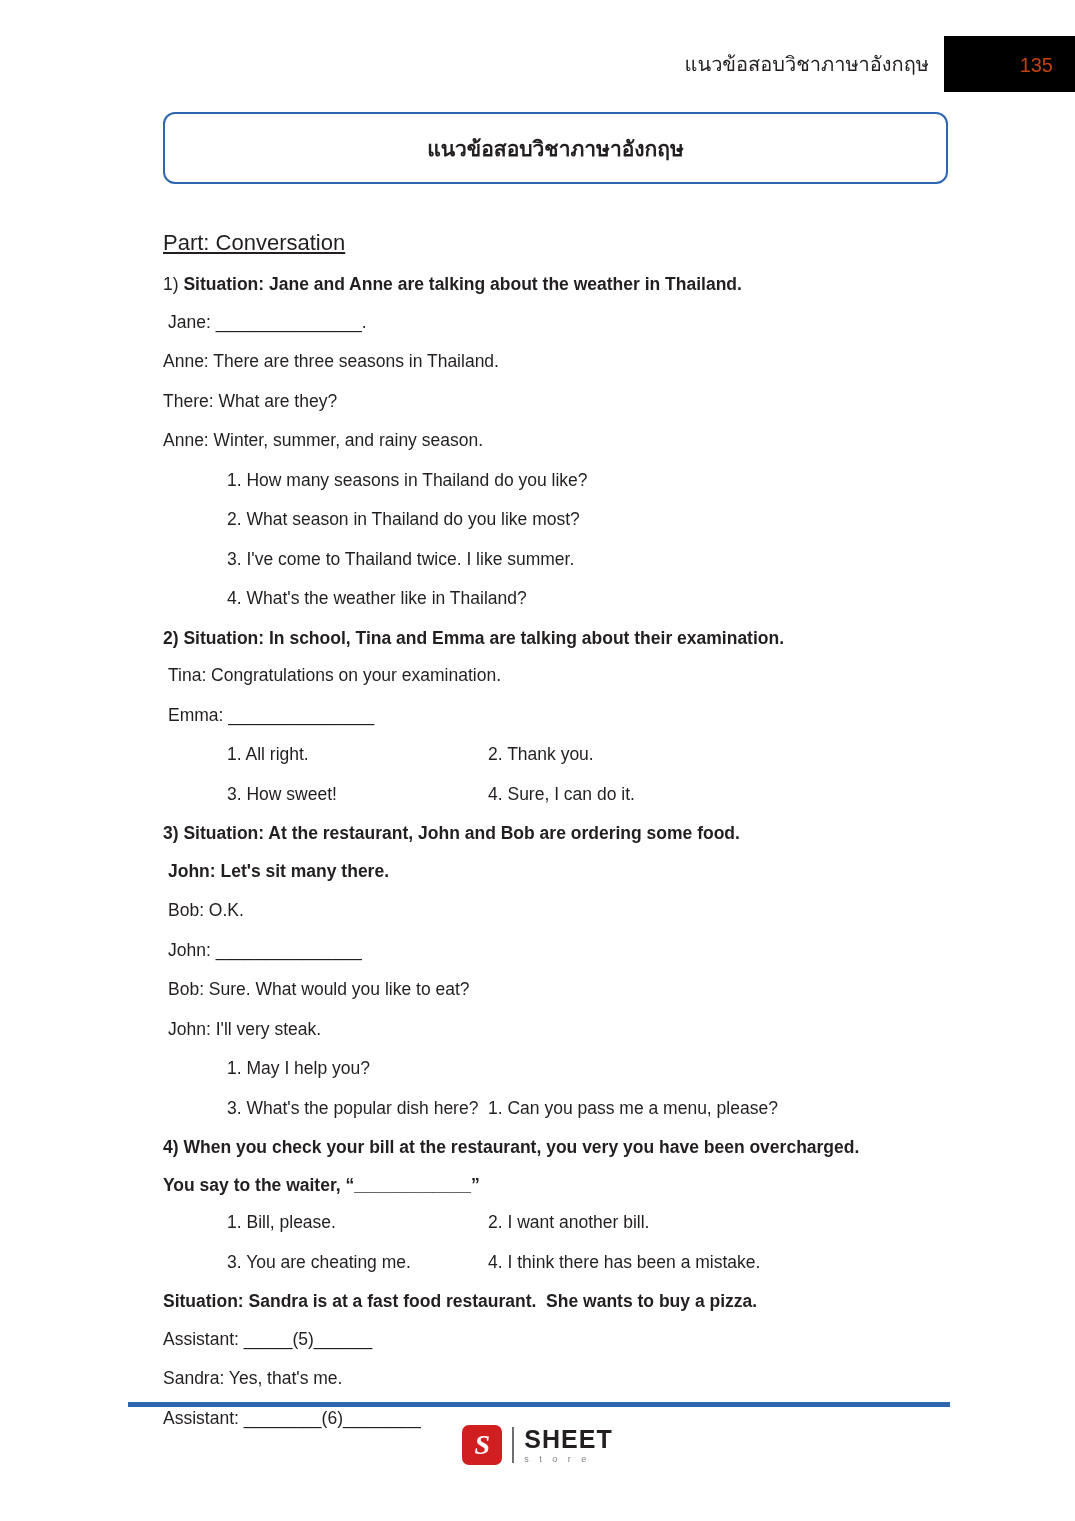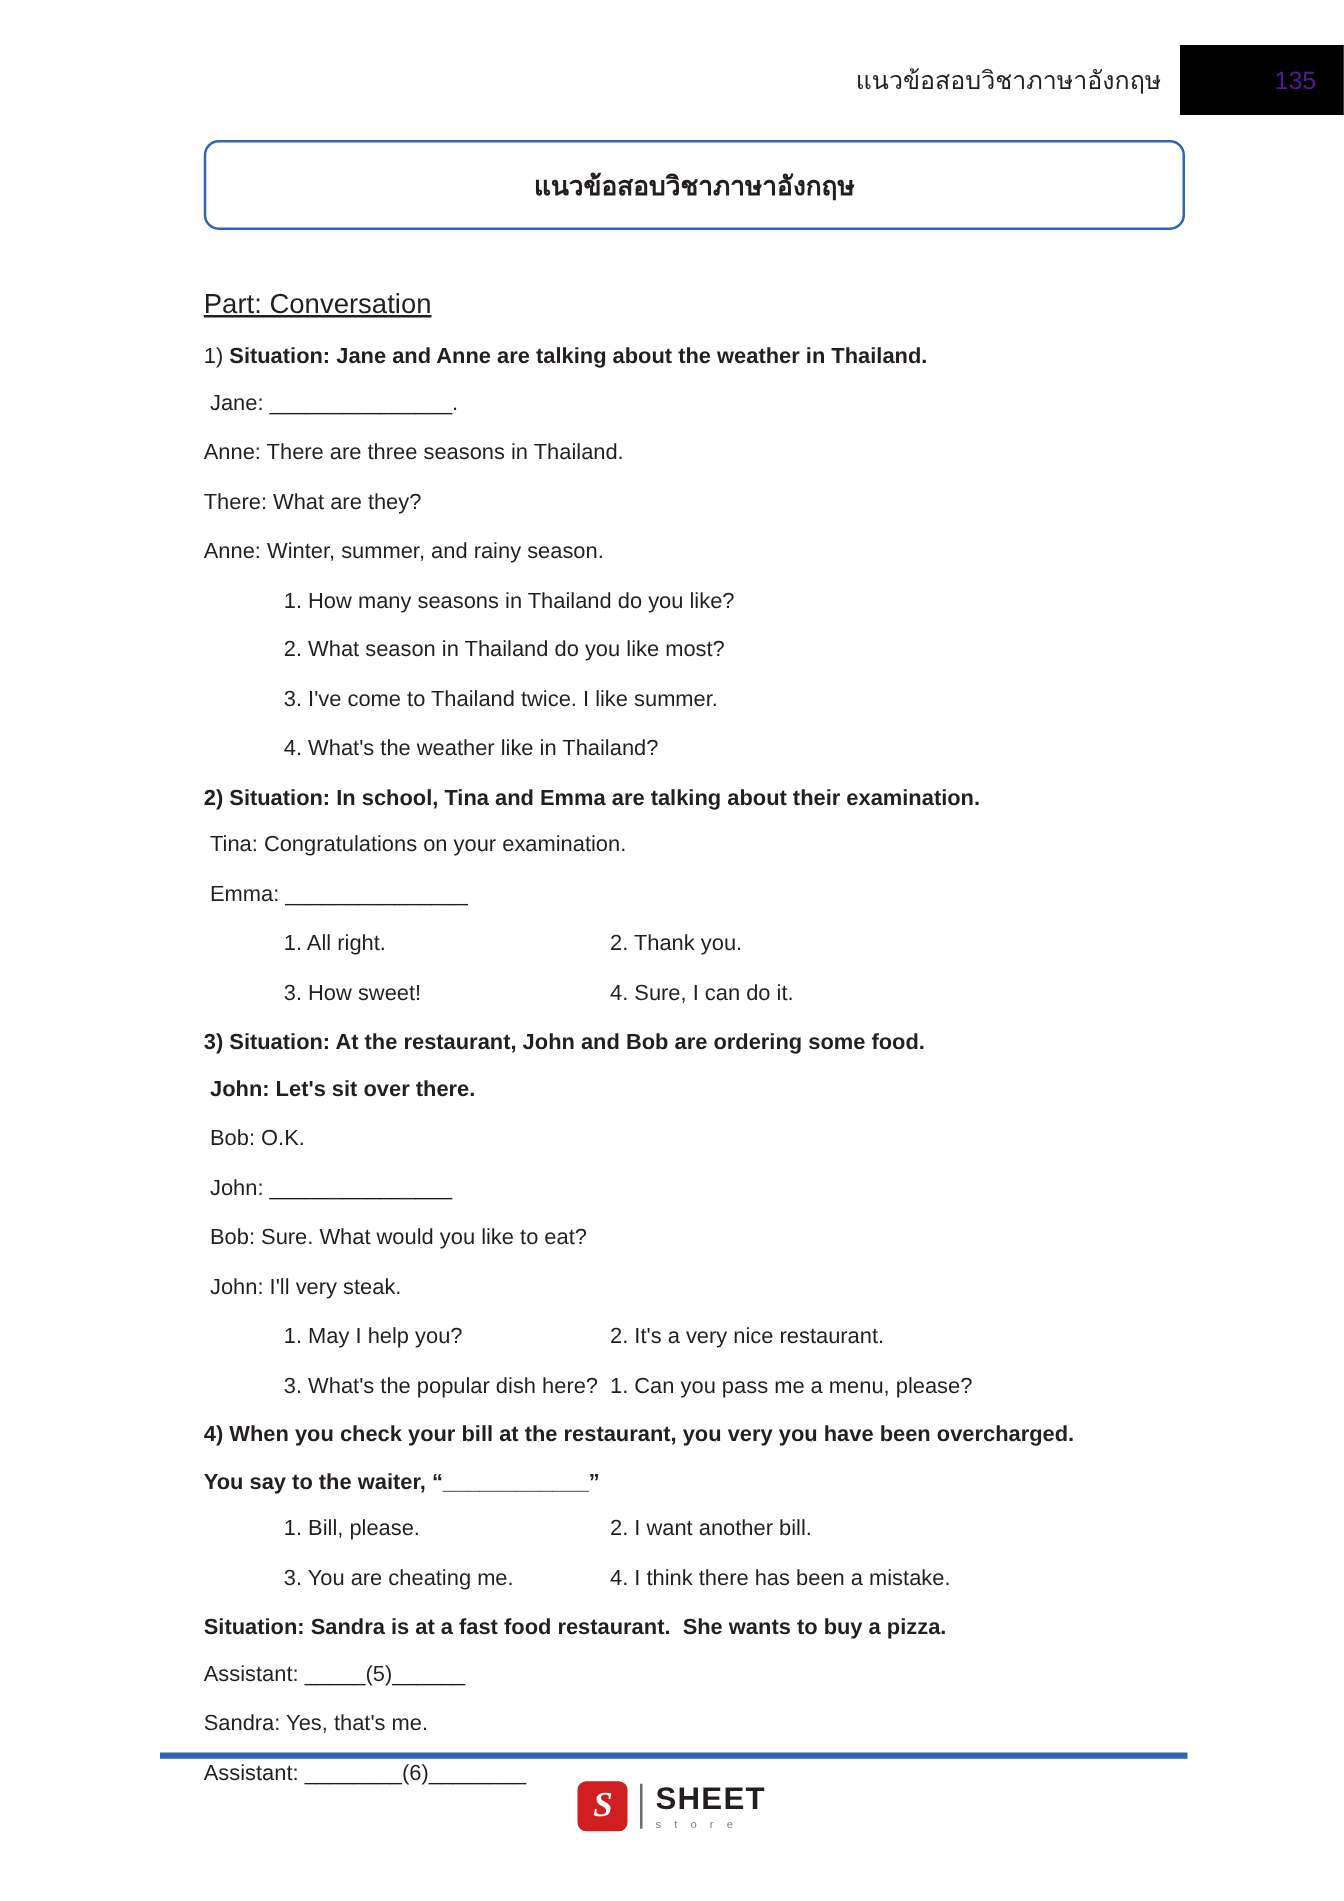--- a/index.html
+++ b/index.html
@@ -38,21 +38,21 @@
     top: 36px;
     width: 131px;
     height: 56px;
     background: #000000;
   }
   .page-number {
     position: absolute;
     right: 22px;
     top: 54px;
     font-size: 20px;
-    color: #4c1d95;
+    color: #c2410c;
     text-align: left;
   }
 
   
   .title-box {
     position: absolute;
     left: 163px;
     top: 112px;
     width: 785px;
     height: 72px;
@@ -220,28 +220,27 @@
   <div class="choice-row">
     <div class="c1">1. All right.</div>
     <div class="c2">2. Thank you.</div>
   </div>
   <div class="choice-row">
     <div class="c1">3. How sweet!</div>
     <div class="c2">4. Sure, I can do it.</div>
   </div>
 
   <div class="line sit"><span>3) </span><span>Situation: At the restaurant, John and Bob are ordering some food.</span></div>
-  <div class="line dlg indent bold">John: Let's sit over there.</div>
+  <div class="line dlg indent bold">John: Let's sit many there.</div>
   <div class="line dlg indent">Bob: O.K.</div>
   <div class="line dlg indent">John: _______________</div>
   <div class="line dlg indent">Bob: Sure. What would you like to eat?</div>
   <div class="line dlg indent">John: I'll very steak.</div>
   <div class="choice-row">
     <div class="c1">1. May I help you?</div>
-    <div class="c2">2. It's a very nice restaurant.</div>
   </div>
   <div class="choice-row">
     <div class="c1">3. What's the popular dish here?</div>
     <div class="c2">1. Can you pass me a menu, please?</div>
   </div>
 
   <div class="line sit"><span>4) </span><span>When you check your bill at the restaurant, you very you have been overcharged.</span></div>
   <div class="line sit">You say to the waiter, “____________”</div>
   <div class="choice-row">
     <div class="c1">1. Bill, please.</div>

